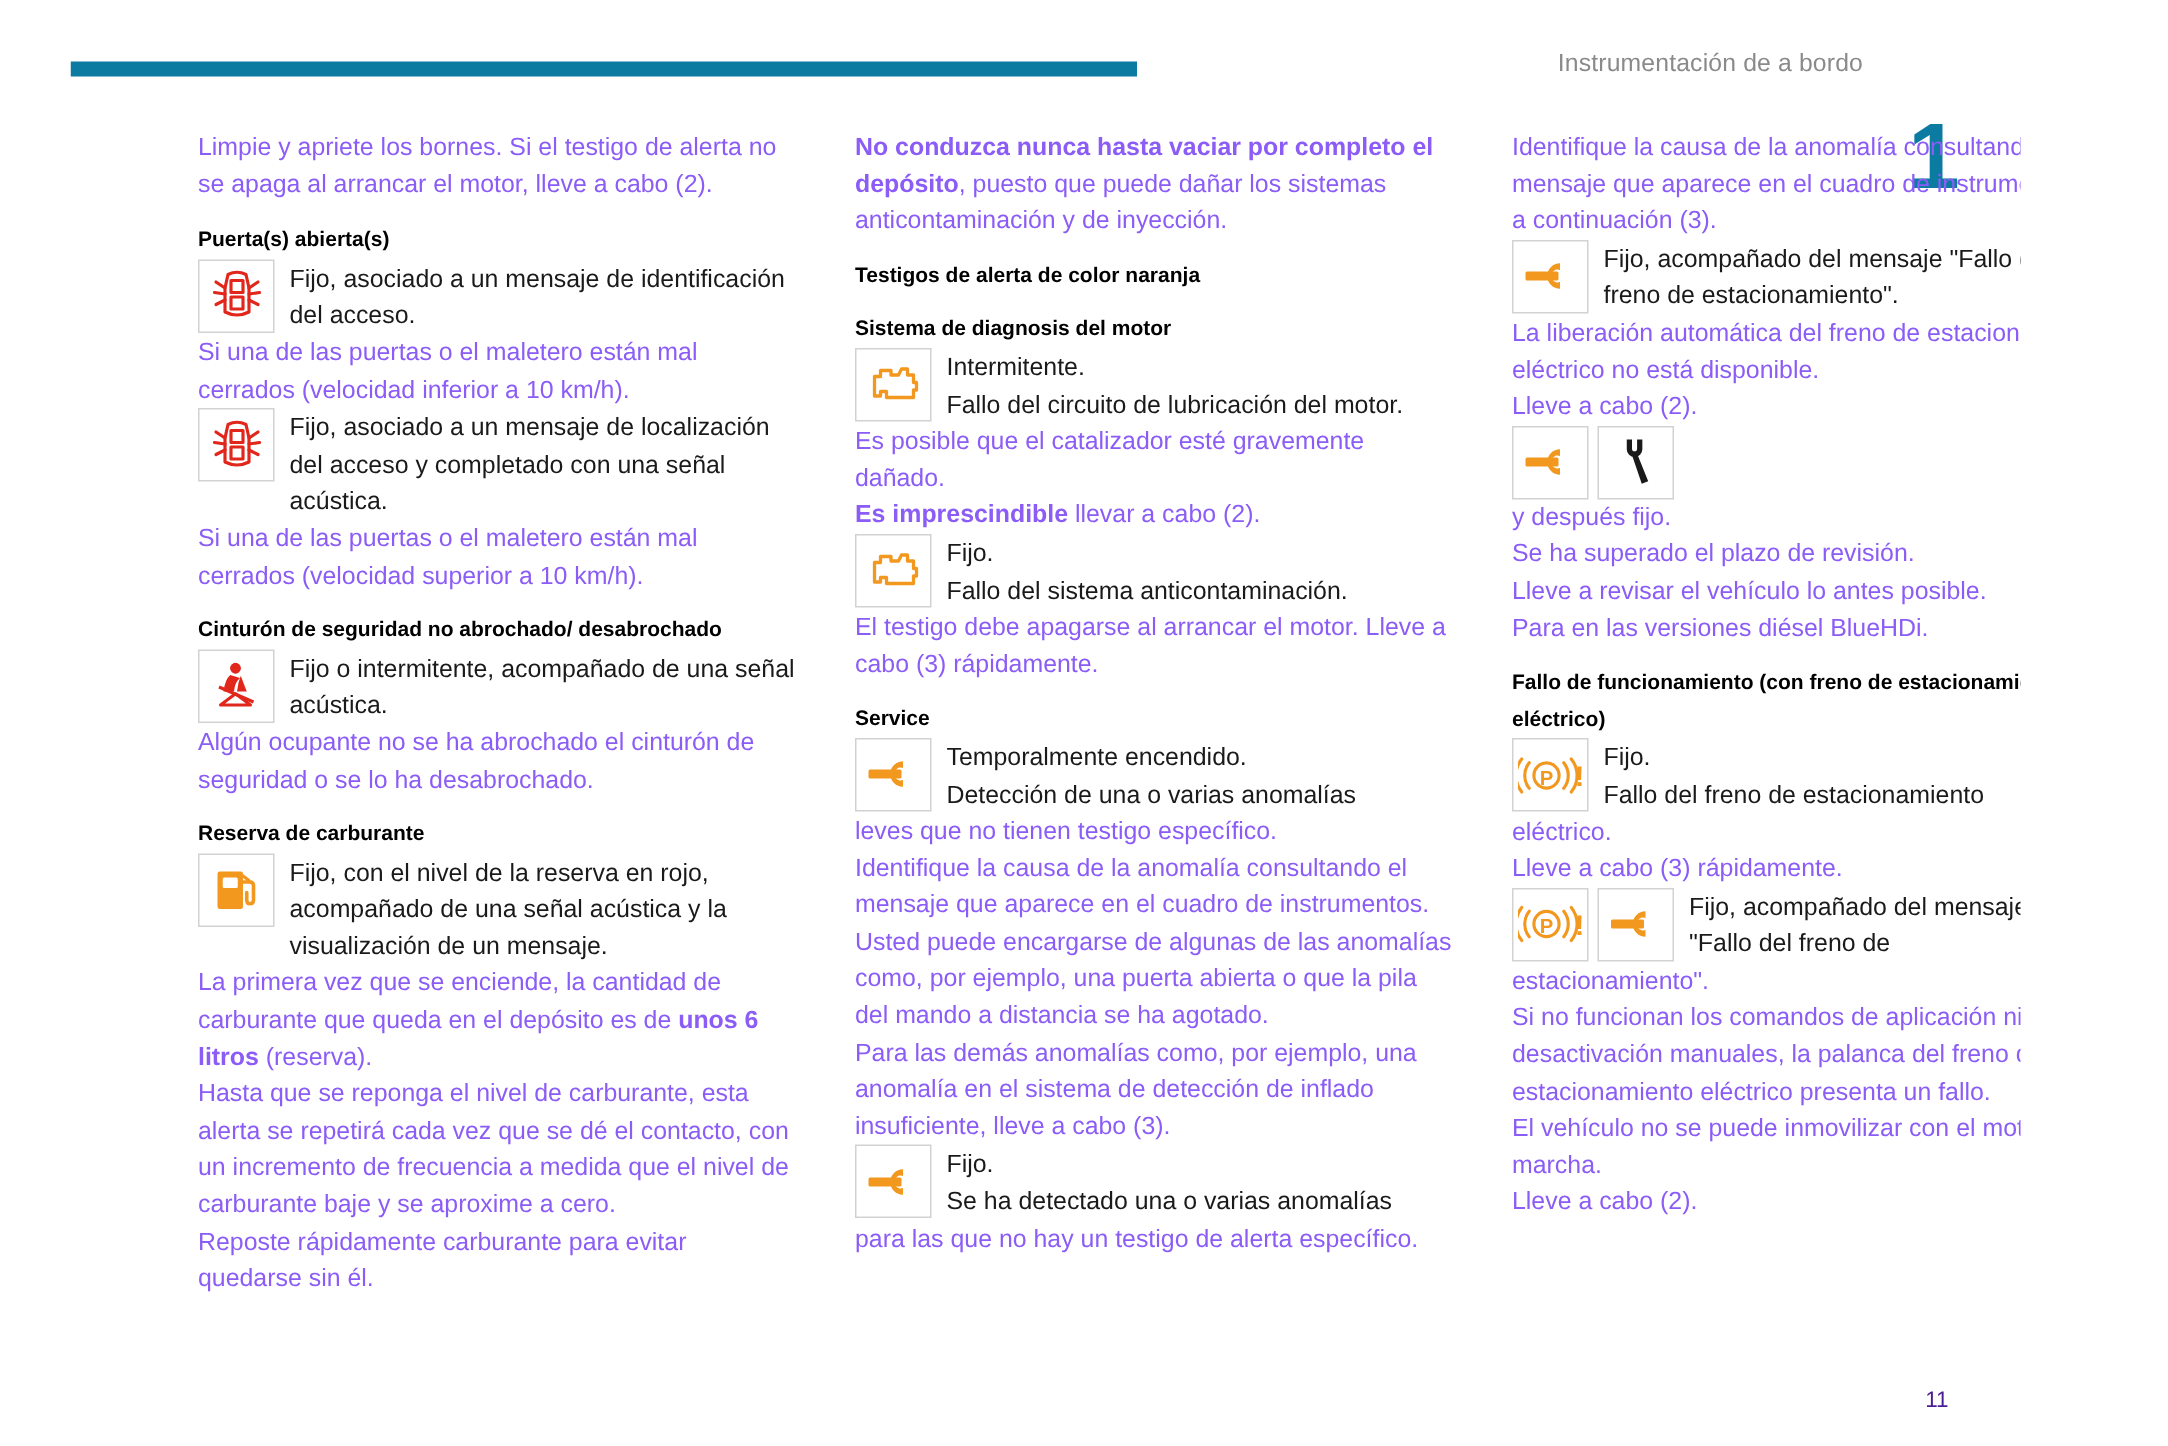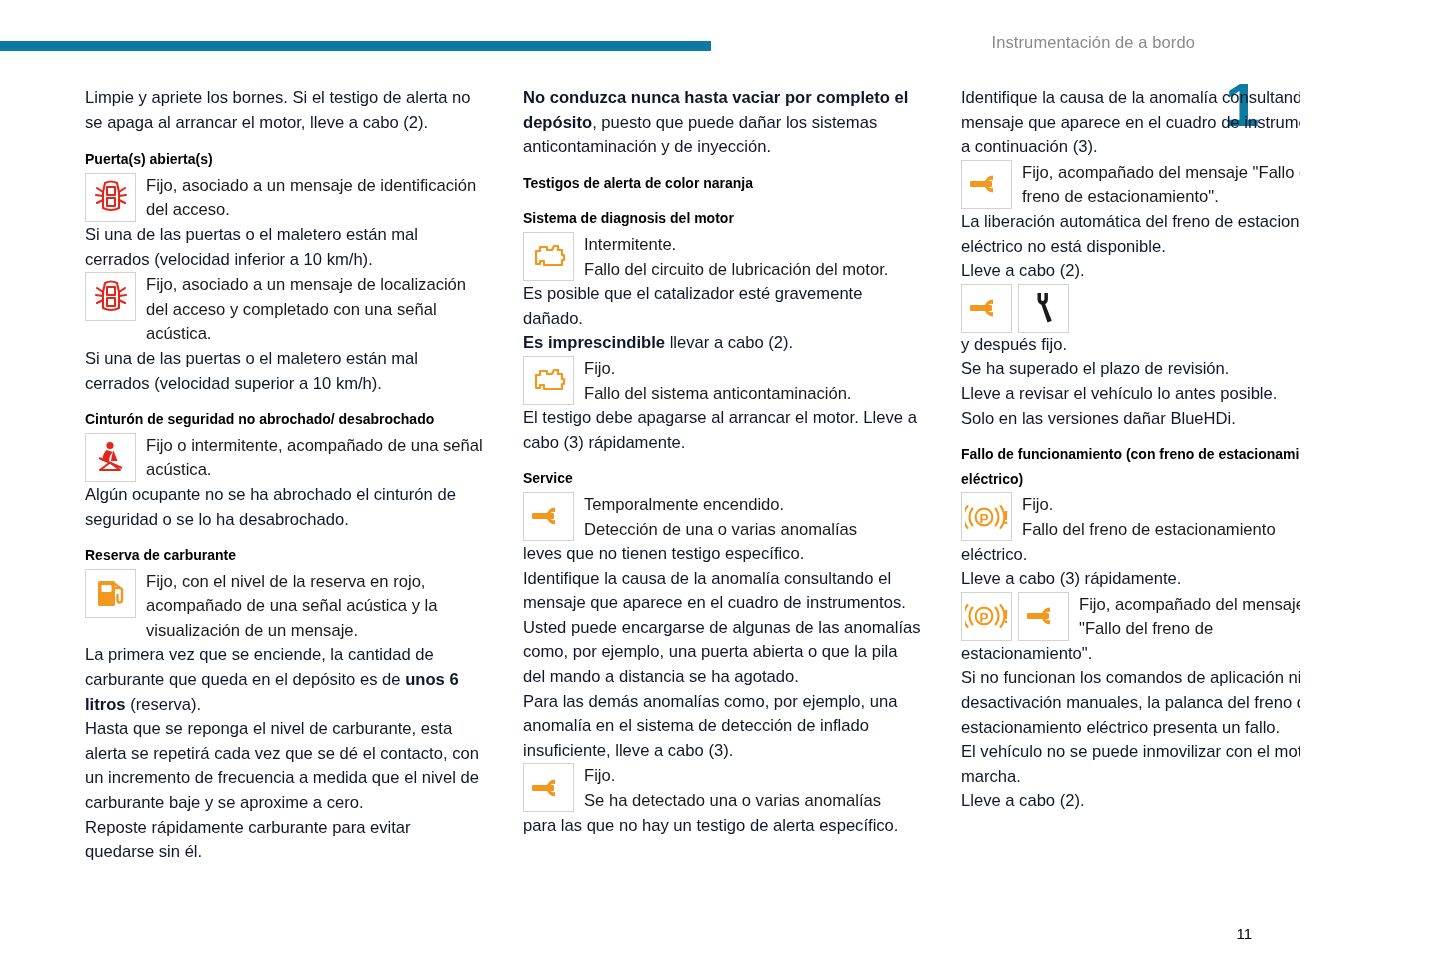--- a/index.html
+++ b/index.html
@@ -7,20 +7,21 @@
     margin: 0; padding: 0;
     width: 1445px; height: 964px;
     background: #ffffff;
     font-family: "Liberation Sans", sans-serif;
   }
   .page {
     position: relative;
     width: 1300px; height: 964px;
     background: #fff;
     overflow: hidden;
+    margin-left: 47px;
   }
 
   
   .header-bar {
     position: absolute;
     left: 0; top: 41px;
     width: 711px; height: 10px;
     background: #0c7ba1;
   }
   .header-title {
@@ -39,39 +40,39 @@
     font-size: 62px;
     font-weight: bold;
     line-height: 55px;
     font-family: "Liberation Sans", sans-serif;
     text-align: center;
   }
   .page-number {
     position: absolute;
     right: 48px; bottom: 22px;
     font-size: 15px;
-    color: #000000;
+    color: #4c1d95;
   }
 
   
   .columns {
     position: absolute;
     left: 85px; top: 86px;
     width: 1275px;
     display: flex;
     gap: 39px;
   }
   .col { width: 399px; }
 
   
   p.body {
     margin: 0;
     font-size: 16.6px;
     line-height: 24.6px;
-    color: #0f172a;
+    color: #8b5cf6;
     text-align: left;
   }
   h3.sub {
     margin: 11px 0 1px 0;
     font-size: 14px;
     line-height: 24.6px;
     font-weight: bold;
     color: #000;
   }
   h3.sub.first { margin-top: 12px; }
@@ -337,21 +338,21 @@
                 <path d="M6.5 2 L6.5 8.5 A 5.2 5.2 0 0 0 16.9 8.5 L16.9 2 L13.4 2 L13.4 8.2 A 1.7 1.7 0 0 1 10 8.2 L10 2 Z"></path>
                 <path d="M10.2 13 L16.5 31.5 L20.8 29.8 L13.9 12.6 Z"></path>
               </g>
             </svg>
           </div>
         </div>
       </div>
       <p class="body after-icon">y después fijo.</p>
       <p class="body">Se ha superado el plazo de revisión.</p>
       <p class="body">Lleve a revisar el vehículo lo antes posible.</p>
-      <p class="body">Solo en las versiones dañar BlueHDi.</p>
+      <p class="body">Para en las versiones diésel BlueHDi.</p>
 
       <h3 class="sub">Fallo de funcionamiento (con freno de estacionamiento eléctrico)</h3>
 
       <div class="iconrow">
         <div class="icons">
           <div class="icon-box">
             <svg width="44" height="30" viewBox="0 0 44 30">
               <g fill="none" stroke="#f2981f" stroke-width="2.1" stroke-linecap="round">
                 <circle cx="19" cy="15" r="8.4"></circle>
                 <path d="M7.5 6.5 A 13.5 13.5 0 0 0 7.5 23.5"></path>

